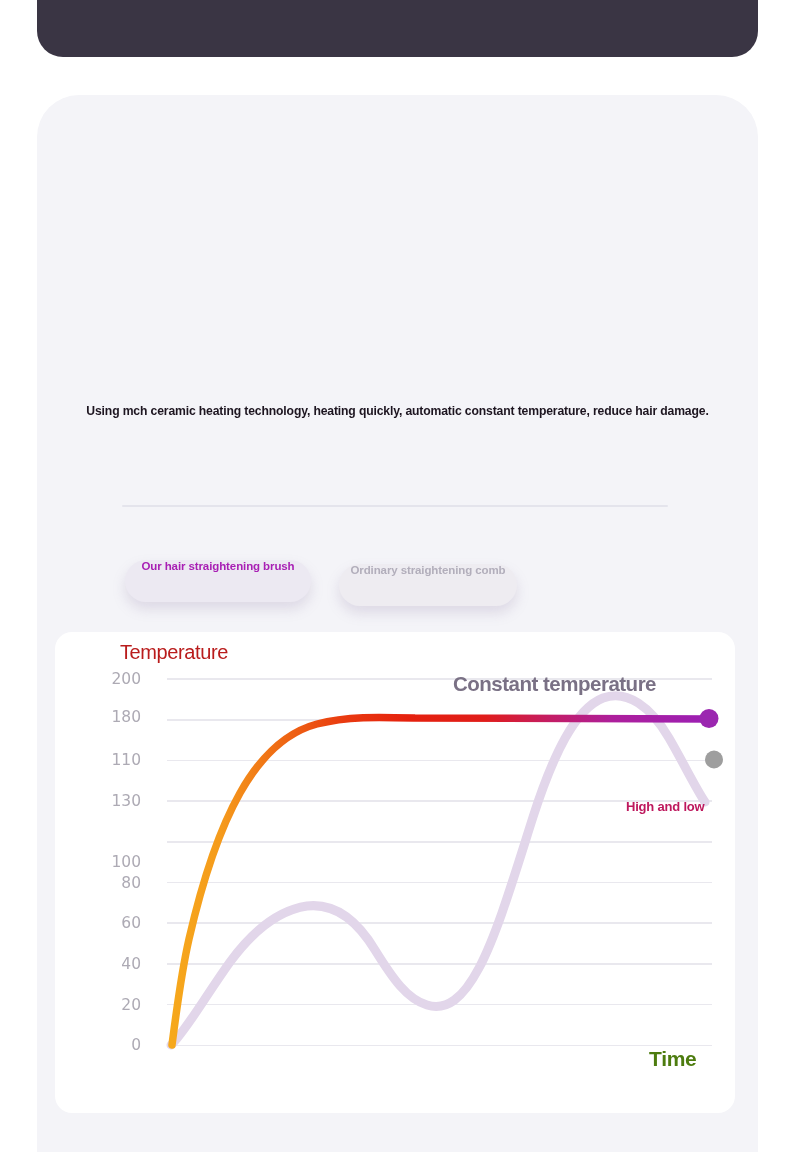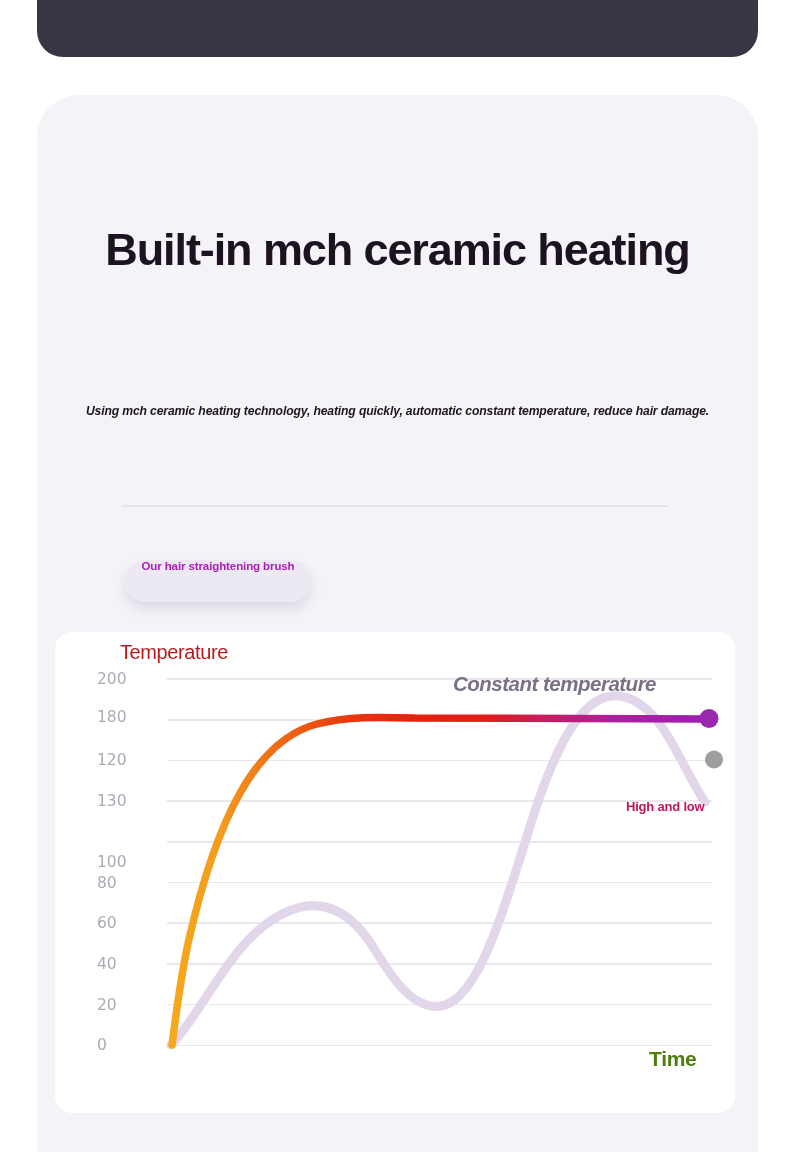--- a/index.html
+++ b/index.html
@@ -71,21 +71,20 @@
     left: 0;
     top: 310px;
     width: 721px;
     text-align: center;
     font-size: 12.2px;
     font-weight: 700;
     letter-spacing: -0.15px;
     color: #1d1520;
     line-height: 1;
     white-space: nowrap;
-    font-style: italic;
   }
 
   
   .divider {
     position: absolute;
     left: 85px;
     top: 410px;
     width: 546px;
     height: 2px;
     background: #e4e4ec;
@@ -166,56 +165,58 @@
   }
   .note-constant {
     position: absolute;
     left: 398px;
     top: 40px;
     font-size: 20.5px;
     font-weight: 700;
     color: #7a7185;
     letter-spacing: -0.5px;
     white-space: nowrap;
-    font-style: italic;
   }
   .note-highlow {
     position: absolute;
     left: 571px;
     top: 167px;
     font-size: 13px;
     font-weight: 700;
     color: #be185d;
     letter-spacing: -0.2px;
     white-space: nowrap;
   }
   .ytick {
     position: absolute;
     width: 44px;
+    text-align: right;
     font-size: 15.5px;
     color: #adaab4;
     font-family: "DejaVu Sans", sans-serif;
     line-height: 1;
   }
 </style>
 </head>
 <body>
 
 <div class="dark-panel"></div>
 
 <div class="light-panel">
 
-  <div class="headline">Built-in mch ceramic heating</div>
   <div class="bodytext">Using mch ceramic heating technology, heating quickly, automatic constant temperature, reduce hair damage.</div>
 
   <div class="divider"></div>
 
   <div class="legend-row">
     <div class="pill pill-a">
       <span>Our hair straightening brush</span>
+    </div>
+    <div class="pill pill-b">
+      <span>Ordinary straightening comb</span>
     </div>
   </div>
 
   <div class="chart-card">
 
     <svg class="chart-svg" viewBox="0 0 680 481">
       <defs>
         <linearGradient id="heatgrad" x1="0" y1="0" x2="1" y2="0">
           <stop offset="0.00" stop-color="#f6a81c"></stop>
           <stop offset="0.09" stop-color="#f59b1c"></stop>
@@ -259,21 +260,21 @@
                C 207 122, 232 100, 262 92
                C 292 84, 324 85, 360 86
                C 420 87, 520 87, 655 87" fill="none" stroke="url(#heatgrad)" stroke-width="7.5" stroke-linecap="round"></path>
 
       <circle cx="654" cy="86.5" r="9.5" fill="#9b27b0"></circle>
       <circle cx="659" cy="127.5" r="9" fill="#9e9e9e"></circle>
     </svg>
 
     <div class="ytick" style="left:42px; top:40px;">200</div>
     <div class="ytick" style="left:42px; top:78px;">180</div>
-    <div class="ytick" style="left:42px; top:121.4px;">120</div>
+    <div class="ytick" style="left:42px; top:121.4px;">110</div>
     <div class="ytick" style="left:42px; top:162.1px;">130</div>
     <div class="ytick" style="left:42px; top:202.8px;margin-top:20px;">100</div>
     <div class="ytick" style="left:42px; top:243.5px;">80</div>
     <div class="ytick" style="left:42px; top:284.2px;">60</div>
     <div class="ytick" style="left:42px; top:324.9px;">40</div>
     <div class="ytick" style="left:42px; top:365.6px;">20</div>
     <div class="ytick" style="left:42px; top:406.3px;">0</div>
 
     <div class="axis-title-y">Temperature</div>
     <div class="axis-title-x">Time</div>

